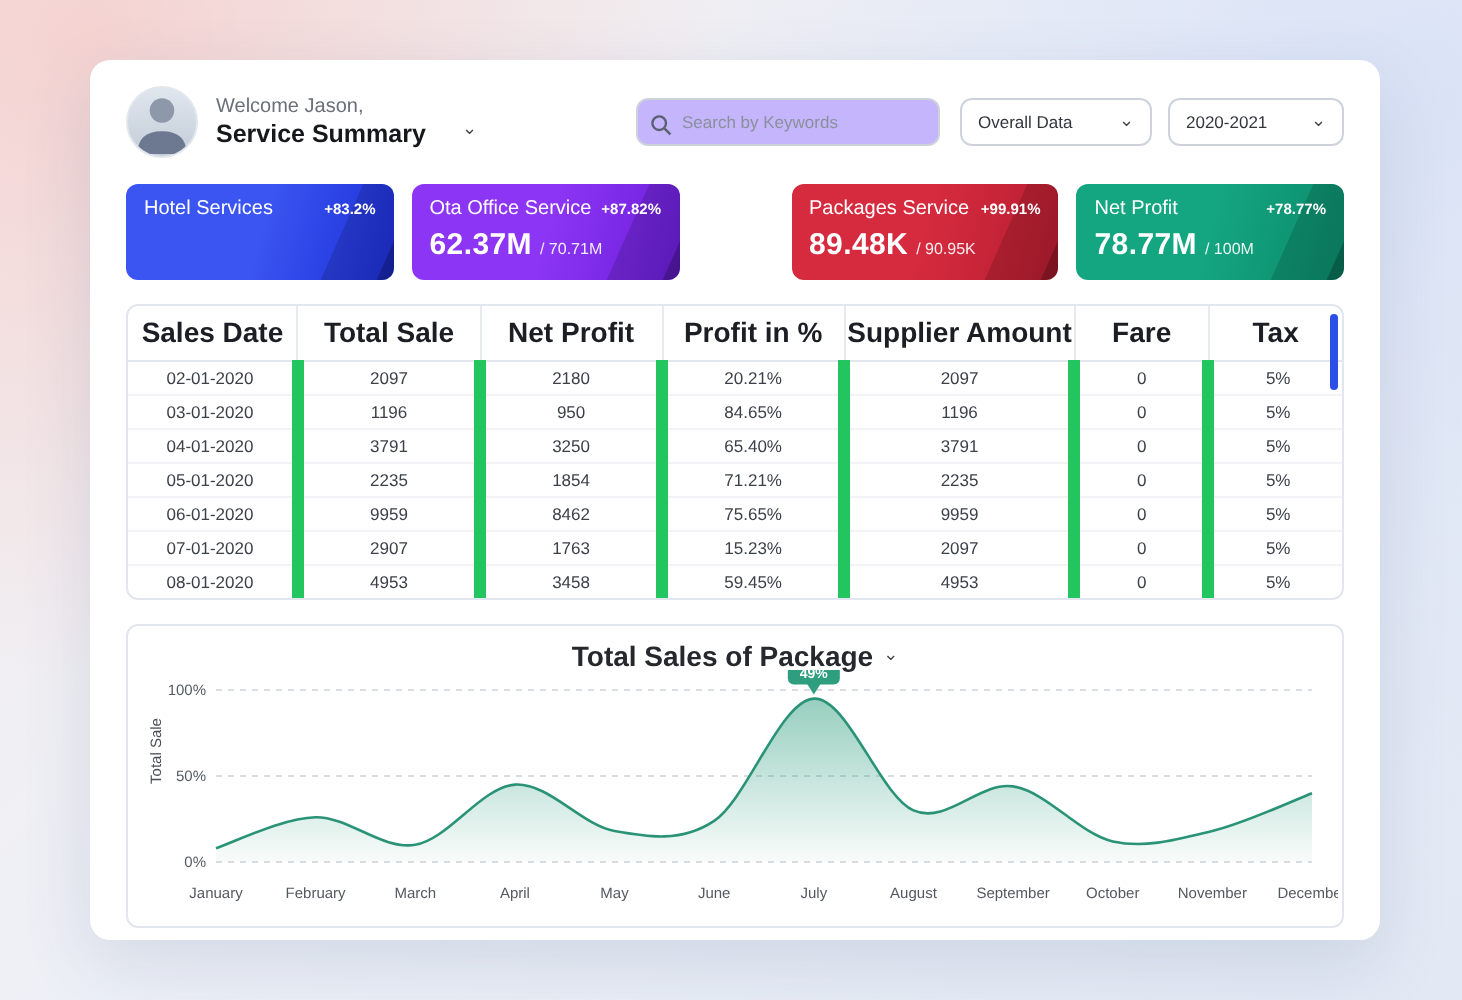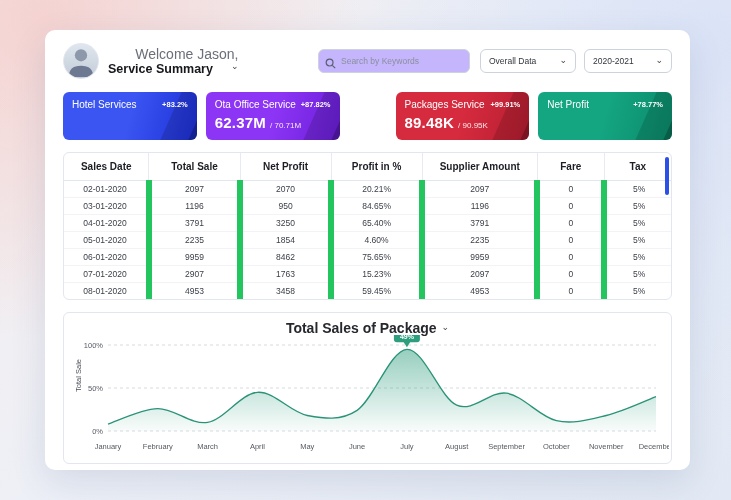--- a/index.html
+++ b/index.html
@@ -20,21 +20,21 @@
 
   
   .header { display:flex; align-items:center; padding:13px 18px 9px 18px; }
   .avatar {
     width:36px; height:36px; border-radius:50%; overflow:hidden; flex:0 0 36px;
     background:linear-gradient(180deg,#dfe6ee,#c3ccd8);
     display:flex; align-items:flex-end; justify-content:center;
     border:1px solid #e2e7ee;
   }
   .welcome-block { margin-left:9px; line-height:1.15; }
-  .welcome-small { font-size:14px; color:#6a6f7a;text-align:right; }
+  .welcome-small { font-size:10px; color:#6a6f7a; }
   .title-row { display:flex; gap:18px; }
   .page-title { font-size:12.5px; font-weight:bold; color:#17181c; }
   .chev { font-size:9px; color:#444; transform:translateY(-1px); }
   .header-spacer { flex:1; }
   .searchbox { position:relative; width:152px; height:24px; margin-right:10px; }
   .searchbox input {
     width:100%; height:100%; border:1px solid #cdd3dd; border-radius:6px;
     font-size:8.5px; padding:0 6px 0 22px; color:#333; outline:none;
     font-family:"Liberation Sans", sans-serif; background:#c4b5fd;
   }
@@ -69,21 +69,21 @@
   .stat-value { font-size:15px; font-weight:bold; letter-spacing:0.2px; }
   .stat-target { font-size:8px; opacity:0.9; }
 
   
   .table-wrap {
     position:relative; margin:12px 18px 0 18px;
     border:1px solid #e2e6ee; border-radius:6px; overflow:hidden;
   }
   table { width:100%; border-collapse:collapse; table-layout:fixed; }
   th {
-    font-size:10px; font-weight:bold; color:#1c1e24; height:27px;
+    font-size:14px; font-weight:bold; color:#1c1e24; height:27px;
     border-right:1px solid #e7eaf1; border-bottom:1px solid #e2e6ee; text-align:center;
   }
   th:last-child, td:last-child { border-right:none; }
   td {
     font-size:8.5px; color:#3c4049; height:17px; text-align:center;
     border-right:6px solid #22c55e; border-bottom:1px solid #f1f3f7;
   }
   tr:last-child td { border-bottom:none; }
   col.c-date{width:14%} col.c-total{width:15%} col.c-net{width:15%} col.c-profit{width:15%}
   col.c-supp{width:19%} col.c-fare{width:11%} col.c-tax{width:11%}
@@ -171,20 +171,24 @@
       </div>
       <div class="stat-valrow">
         <span class="stat-value">89.48K</span>
         <span class="stat-target">/ 90.95K</span>
       </div>
     </div>
     <div class="stat-card" style="background: linear-gradient(105deg, rgb(20, 165, 129) 50%, rgb(11, 138, 106));">
       <div class="stat-top">
         <span class="stat-label">Net Profit</span>
         <span class="stat-badge">+78.77%</span>
+      </div>
+      <div class="stat-valrow">
+        <span class="stat-value">78.77M</span>
+        <span class="stat-target">/ 100M</span>
       </div>
     </div>
   </div>
 
   <div class="table-wrap">
     <table>
       <colgroup>
         <col class="c-date">
           <col class="c-total">
           <col class="c-net">
@@ -201,21 +205,21 @@
           <th>Profit in %</th>
           <th>Supplier Amount</th>
           <th>Fare</th>
           <th>Tax</th>
         </tr>
       </thead>
       <tbody>
           <tr>
             <td>02-01-2020</td>
             <td>2097</td>
-            <td>2070</td>
+            <td>2180</td>
             <td>20.21%</td>
             <td>2097</td>
             <td>0</td>
             <td>5%</td>
           </tr>
           <tr>
             <td>03-01-2020</td>
             <td>1196</td>
             <td>950</td>
             <td>84.65%</td>
@@ -229,21 +233,21 @@
             <td>3250</td>
             <td>65.40%</td>
             <td>3791</td>
             <td>0</td>
             <td>5%</td>
           </tr>
           <tr>
             <td>05-01-2020</td>
             <td>2235</td>
             <td>1854</td>
-            <td>4.60%</td>
+            <td>71.21%</td>
             <td>2235</td>
             <td>0</td>
             <td>5%</td>
           </tr>
           <tr>
             <td>06-01-2020</td>
             <td>9959</td>
             <td>8462</td>
             <td>75.65%</td>
             <td>9959</td>

